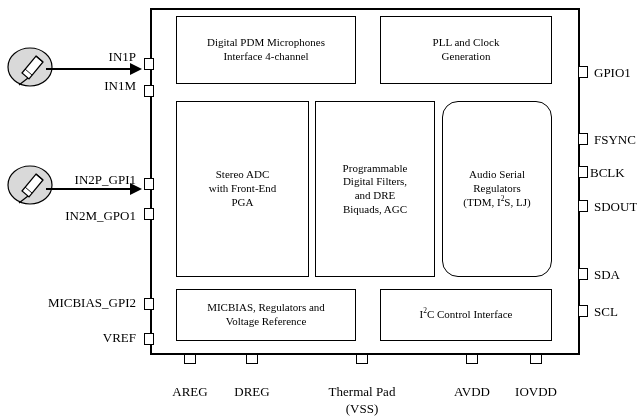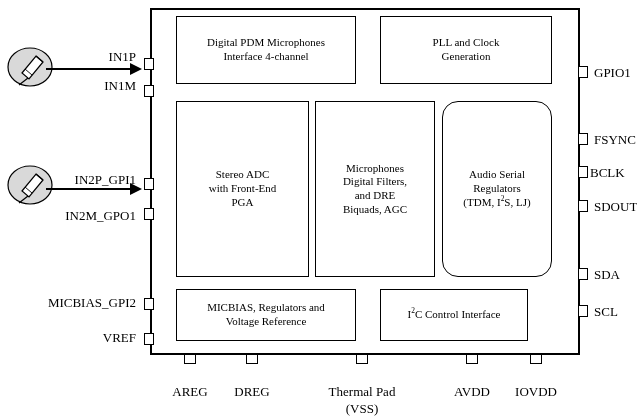--- a/index.html
+++ b/index.html
@@ -108,21 +108,21 @@
   <div class="block" style="left:176px; top:101px; width:133px; height:176px;">
     <div>
       <span>Stereo ADC</span>
       <span>with Front-End</span>
       <span>PGA</span>
     </div>
   </div>
 
   <div class="block" style="left:315px; top:101px; width:120px; height:176px;">
     <div>
-      <span>Microphones</span>
+      <span>Programmable</span>
       <span>Digital Filters,</span>
       <span>and DRE</span>
       <span>Biquads, AGC</span>
     </div>
   </div>
 
   <div class="block" style="left:442px; top:101px; width:110px; height:176px;border-radius:16px;">
     <div>
       <span>Audio Serial</span>
       <span>Regulators</span>
@@ -130,21 +130,21 @@
     </div>
   </div>
 
   <div class="block" style="left:176px; top:289px; width:180px; height:52px;">
     <div>
       <span>MICBIAS, Regulators and</span>
       <span>Voltage Reference</span>
     </div>
   </div>
 
-  <div class="block" style="left:380px; top:289px; width:148px; height:52px;">
+  <div class="block" style="left:380px; top:289px; width:172px; height:52px;">
     <div>
       <span>I<sup>2</sup>C Control Interface</span>
     </div>
   </div>
 
   <div class="pin pin-left" style="left:144px; top:58px;"></div>
   <div class="lbl lbl-left" style="left:44px; top:50px; width:92px;">IN1P</div>
 
   <div class="pin pin-left" style="left:144px; top:85px;"></div>
   <div class="lbl lbl-left" style="left:44px; top:79px; width:92px;">IN1M</div>

